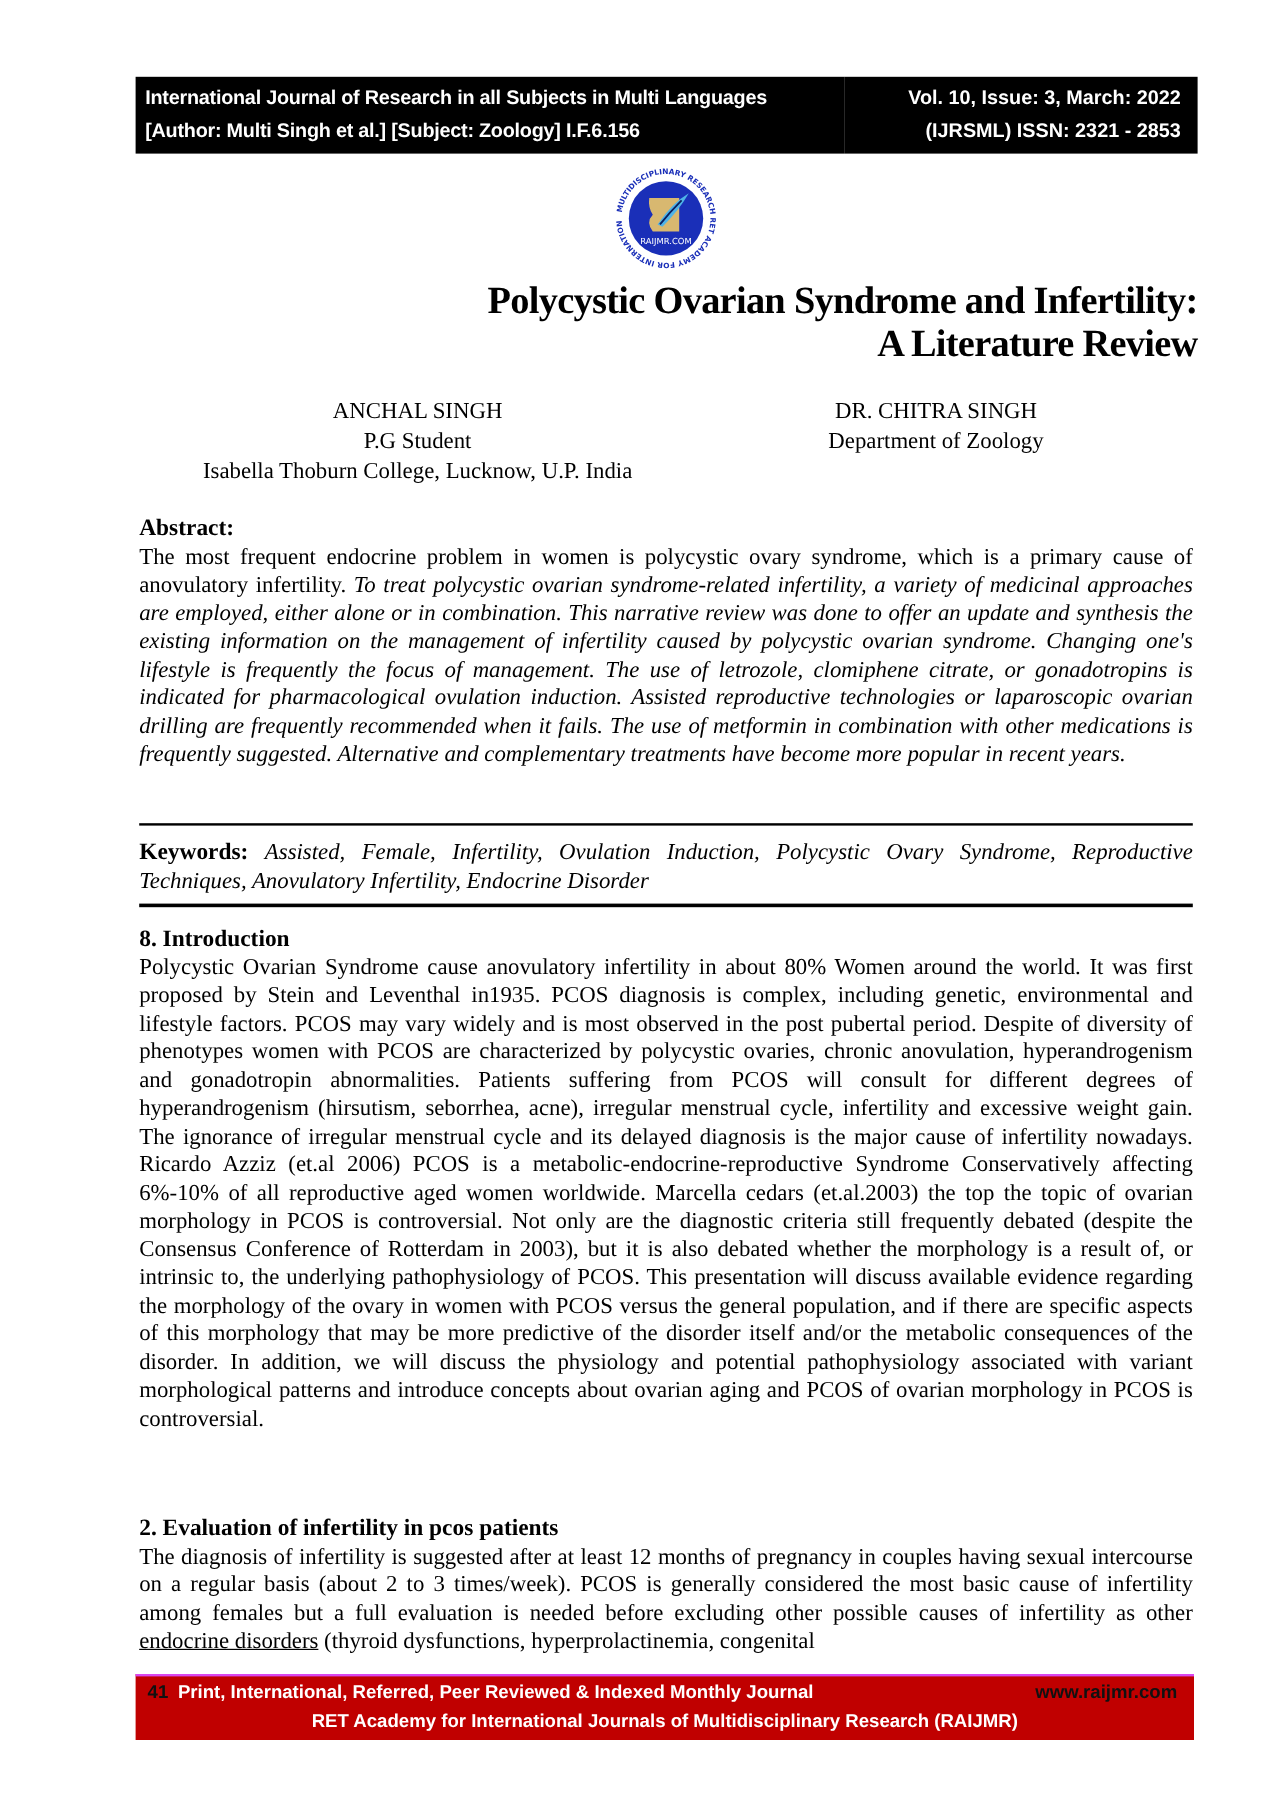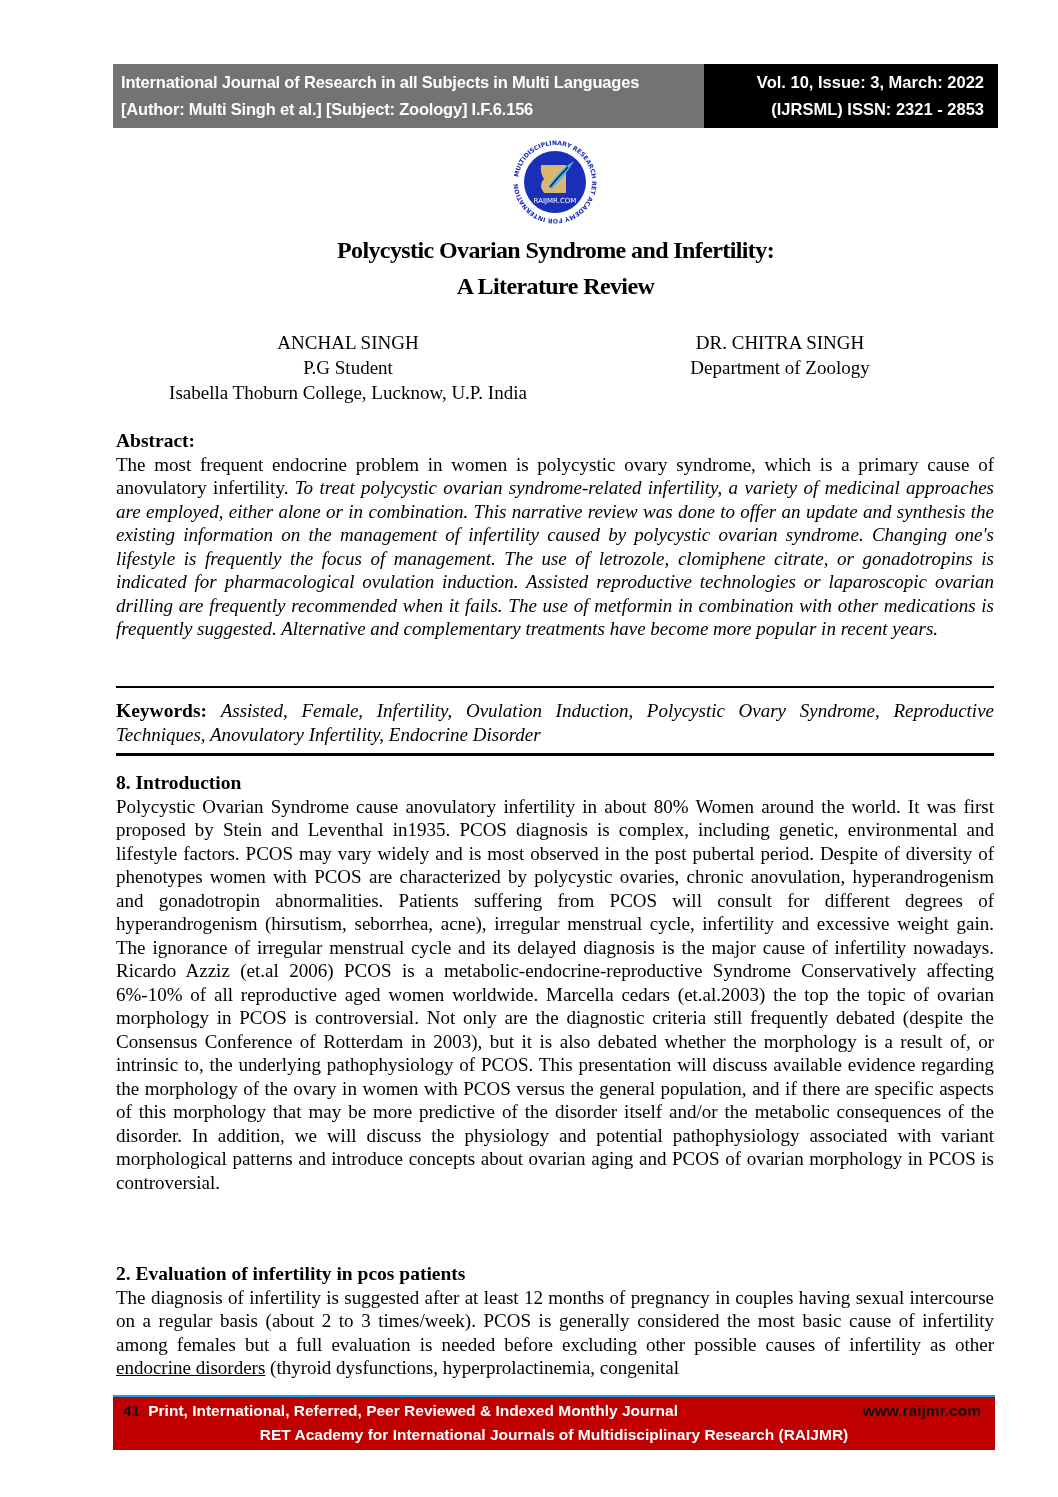--- a/index.html
+++ b/index.html
@@ -1,46 +1,46 @@
 <!DOCTYPE html>
 <html><head>
 <meta charset="utf-8">
 <style>
   html, body { margin: 0; padding: 0; background: #ffffff; }
   body { width: 1058px; height: 1497px; position: relative; overflow: hidden;
          font-family: "Liberation Serif", "DejaVu Serif", serif; color: #000; }
 
   .header { position: absolute; left: 113px; top: 64px; width: 885px; height: 64px; display: flex; }
-  .header-left { background: #737373; width: 591px; height: 100%; color: #fff;
+  .header-left { background: #000000; width: 591px; height: 100%; color: #fff;
                  font-family: "Liberation Sans", "DejaVu Sans", sans-serif; font-weight: bold;
                  font-size: 16.5px; line-height: 27px; padding: 5px 0 0 8px; box-sizing: border-box;
                  letter-spacing: -0.2px; }
   .header-right { background: #000; flex: 1; color: #fff; text-align: right;
                   font-family: "Liberation Sans", "DejaVu Sans", sans-serif; font-weight: bold;
                   font-size: 16.5px; line-height: 27px; padding: 5px 14px 16px 0; box-sizing: border-box; }
 
   .logo { position: absolute; left: 508px; top: 135px; width: 94px; height: 90px; }
 
-  .title { position: absolute; left: 113px; top: 232px; width: 885px; text-align: center;
-           font-weight: bold; font-size: 24px; line-height: 36px; letter-spacing: -0.6px; }
+  .title { position: absolute; left: 113px; top: 232px; width: 885px; text-align: right;
+           font-weight: bold; font-size: 32px; line-height: 36px; letter-spacing: -0.6px; }
 
   .author { position: absolute; top: 330px; text-align: center; font-size: 19px; line-height: 25px; }
   .author.a1 { left: 128px; width: 440px; }
   .author.a2 { left: 560px; width: 440px; }
 
   .body-block { position: absolute; left: 116px; width: 878px; font-size: 19px; line-height: 23.5px;
                 text-align: justify; }
   .section-head { font-weight: bold; font-size: 19.5px; }
   .it { font-style: italic; }
   .u { text-decoration: underline; }
 
   .rule { position: absolute; left: 116px; width: 878px; background: #000; }
 
   .footer { position: absolute; left: 113px; top: 1395px; width: 882px; height: 55px;
-            background: #c00000; border-top: 2px solid #0ea5e9; box-sizing: border-box;
+            background: #c00000; border-top: 2px solid #d946ef; box-sizing: border-box;
             font-family: "Liberation Sans", "DejaVu Sans", sans-serif; font-weight: bold;
             font-size: 15.5px; color: #fff; }
   .footer-row1 { position: absolute; left: 10px; top: 2px; right: 14px; display: flex; justify-content: space-between; line-height: 24px; }
   .footer-row2 { position: absolute; left: 0; right: 0; top: 26px; text-align: center; line-height: 24px; }
   .pg { color: #111; margin-right: 8px; }
   .site { color: #111; }
 </style>
 </head>
 <body>
 

